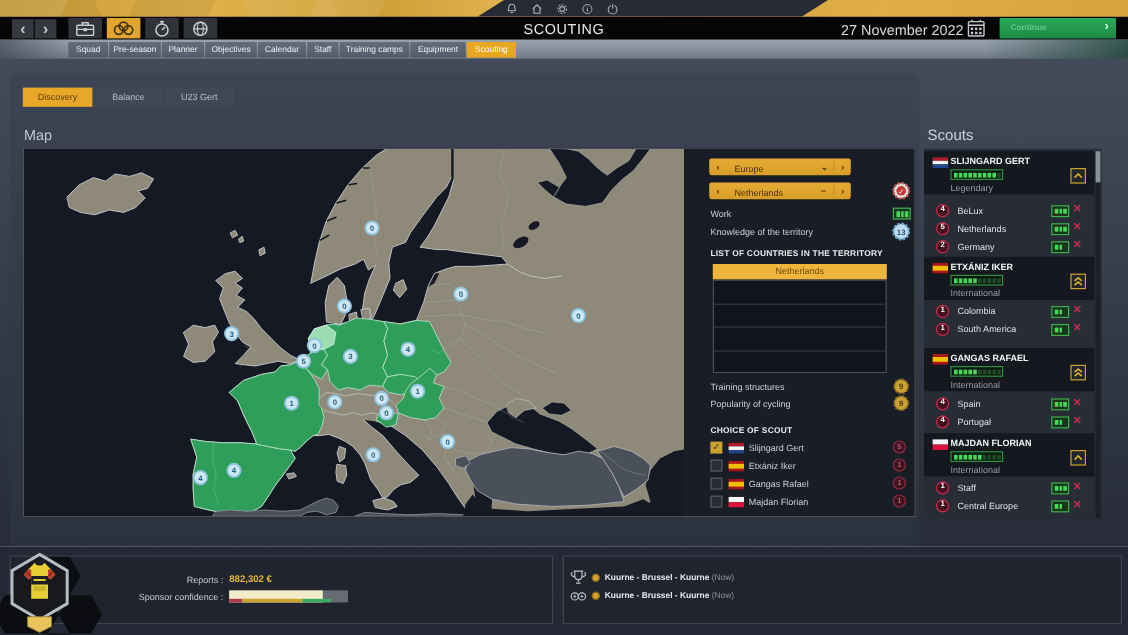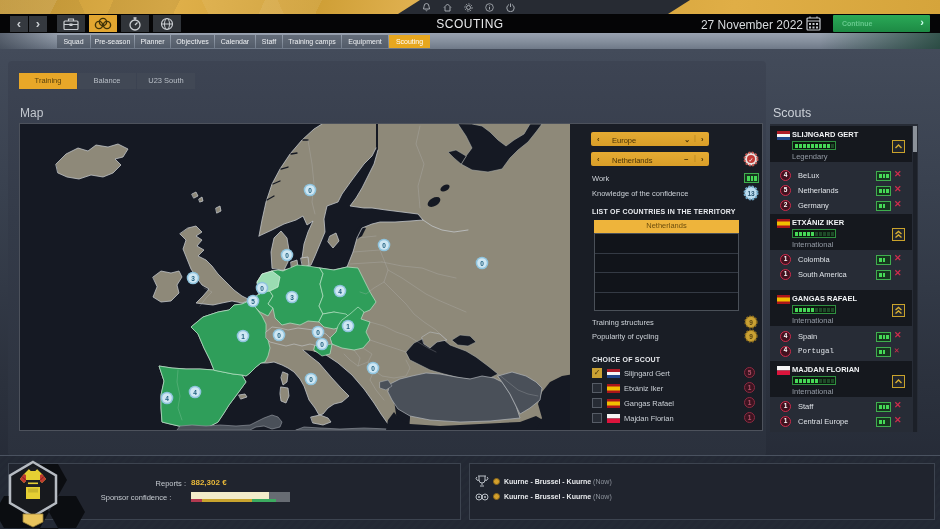--- a/index.html
+++ b/index.html
@@ -134,23 +134,23 @@
 <div class="abs tab" style="left:91px; width:43px;">Pre-season</div>
 <div class="abs tab" style="left:135px; width:35px;">Planner</div>
 <div class="abs tab" style="left:171px; width:43px;">Objectives</div>
 <div class="abs tab" style="left:215px; width:40px;">Calendar</div>
 <div class="abs tab" style="left:256px; width:26px;">Staff</div>
 <div class="abs tab" style="left:283px; width:58px;">Training camps</div>
 <div class="abs tab" style="left:342px; width:46px;">Equipment</div>
 <div class="abs tab on" style="left:389px; width:41px;">Scouting</div>
 
 <div class="abs" id="mainpanel"></div>
-<div class="abs subtab on" style="left:19px; width:58px;">Training</div>
+<div class="abs subtab on" style="left:19px; width:58px;">Discovery</div>
 <div class="abs subtab" style="left:78px; width:58px;">Balance</div>
-<div class="abs subtab" style="left:137px; width:58px;">U23 South</div>
+<div class="abs subtab" style="left:137px; width:58px;">U23 Gert</div>
 <div class="abs" id="maplabel">Map</div>
 <div class="abs" id="mapbox"></div>
 
 <div class="abs" id="mapsvg" style="left:20px; top:124px; width:742px; height:306px;">
 <svg width="742" height="306" viewBox="0 0 742 306">
 <defs>
 <g id="mk">
           <circle r="6.3" fill="#8fc4de"></circle>
           <circle r="4.8" fill="#cfe7f3"></circle>
         </g>
@@ -320,21 +320,21 @@
     <circle cx="8" cy="8" r="6.5" fill="#e8e4e2" stroke="#c2554f" stroke-width="2" stroke-dasharray="2 1.4"></circle>
     <circle cx="8" cy="8" r="4" fill="#c03a36"></circle>
       <text x="8" y="10.5" font-size="6" fill="#fff" text-anchor="middle" font-family="Liberation Sans">✓</text>
   </svg>
   <div class="ctl-label" style="top:50px;text-align:right;">Work</div>
   <div style="position:absolute;left:174px;top:49px;width:15px;height:10px;background:#17351f;border:1px solid #3fae4e;">
     <i style="position:absolute;left:2px;top:2px;width:2.5px;height:4.5px;background:#46d957;"></i>
     <i style="position:absolute;left:5.5px;top:2px;width:2.5px;height:4.5px;background:#46d957;"></i>
     <i style="position:absolute;left:9px;top:2px;width:2.5px;height:4.5px;background:#46d957;"></i>
   </div>
-  <div class="ctl-label" style="top:65px;">Knowledge of the confidence</div>
+  <div class="ctl-label" style="top:65px;">Knowledge of the territory</div>
   <svg style="position:absolute;left:173px;top:61px;" width="16" height="16">
     <circle cx="8" cy="8" r="6.5" fill="#bcdcef" stroke="#6fa7c8" stroke-width="2" stroke-dasharray="2 1.4"></circle>
     <text x="8" y="10.5" font-size="6.5" fill="#27536f" text-anchor="middle" font-family="Liberation Sans" font-weight="bold">13</text>
   </svg>
   <div class="ctl-h" style="top:84px;">LIST OF COUNTRIES IN THE TERRITORY</div>
   <div style="position:absolute;left:24px;top:96px;width:145px;height:12.5px;background:#eeb43b;color:#6d4e0e;font-size:7.5px;text-align:center;line-height:12.5px;">Netherlands</div>
   <div style="position:absolute;left:24px;top:108.5px;width:145px;height:78px;border:1px solid #4a5058;background:rgba(8,10,14,0.45);">
     <div style="position:absolute;left:0;top:19px;width:143px;height:1px;background:#343a44;"></div>
     <div style="position:absolute;left:0;top:38.5px;width:143px;height:1px;background:#343a44;"></div>
     <div style="position:absolute;left:0;top:58px;width:143px;height:1px;background:#343a44;"></div>
@@ -510,21 +510,21 @@
 <div class="srow" style="top:205px;">
 <div class="badge">4</div>
 <div class="rname">Spain</div>
 <div class="gbox">
         <i style="left:2.0px;"></i>
         <i style="left:5.5px;"></i>
         <i style="left:9.0px;"></i>
       </div>
 <div class="xmark">✕</div>
 </div>
-<div class="srow" style="top:220px;font-family:Liberation Mono, monospace;">
+<div class="srow" style="top:220px;">
 <div class="badge">4</div>
 <div class="rname">Portugal</div>
 <div class="gbox">
         <i style="left:2.0px;"></i>
         <i style="left:5.5px;"></i>
       </div>
 <div class="xmark">✕</div>
 </div>
 <div class="card" style="top:237px;height:36px;">
 <svg class="flag" style="left:7px;top:5px;">
@@ -573,21 +573,21 @@
 </div>
 <div class="abs" id="sscroll"></div>
 <div class="abs" id="sthumb"></div>
 
 <div class="abs" id="footline"></div>
 <div class="abs" id="footer"></div>
 <div class="abs" id="fpl"></div>
 <div class="abs" id="fpr"></div>
 <div class="flabel" style="left:86px; top:479px; width:100px;">Reports :</div>
 <div class="abs" style="left:191px; top:478px; font-size:8px; font-weight:bold; color:#e9b93a;">882,302 €</div>
-<div class="flabel" style="left:86px; top:493px; width:100px;text-align:center;">Sponsor confidence :</div>
+<div class="flabel" style="left:86px; top:493px; width:100px;">Sponsor confidence :</div>
 
 <div class="abs" style="left:191px; top:492px; width:99px; height:10px; background:#676c73;">
   <div style="position:absolute;left:0;top:0;width:78px;height:10px;background:#f2ecca;"></div>
   <div style="position:absolute;left:0;top:7px;width:11px;height:3px;background:#b23a50;"></div>
   <div style="position:absolute;left:11px;top:7px;width:50px;height:3px;background:#c9a42e;"></div>
   <div style="position:absolute;left:61px;top:7px;width:24px;height:3px;background:#3cab60;"></div>
 </div>
 
 <svg class="abs" style="left:0px; top:456px;" width="130" height="73">
   <g fill="#0b0d11">

